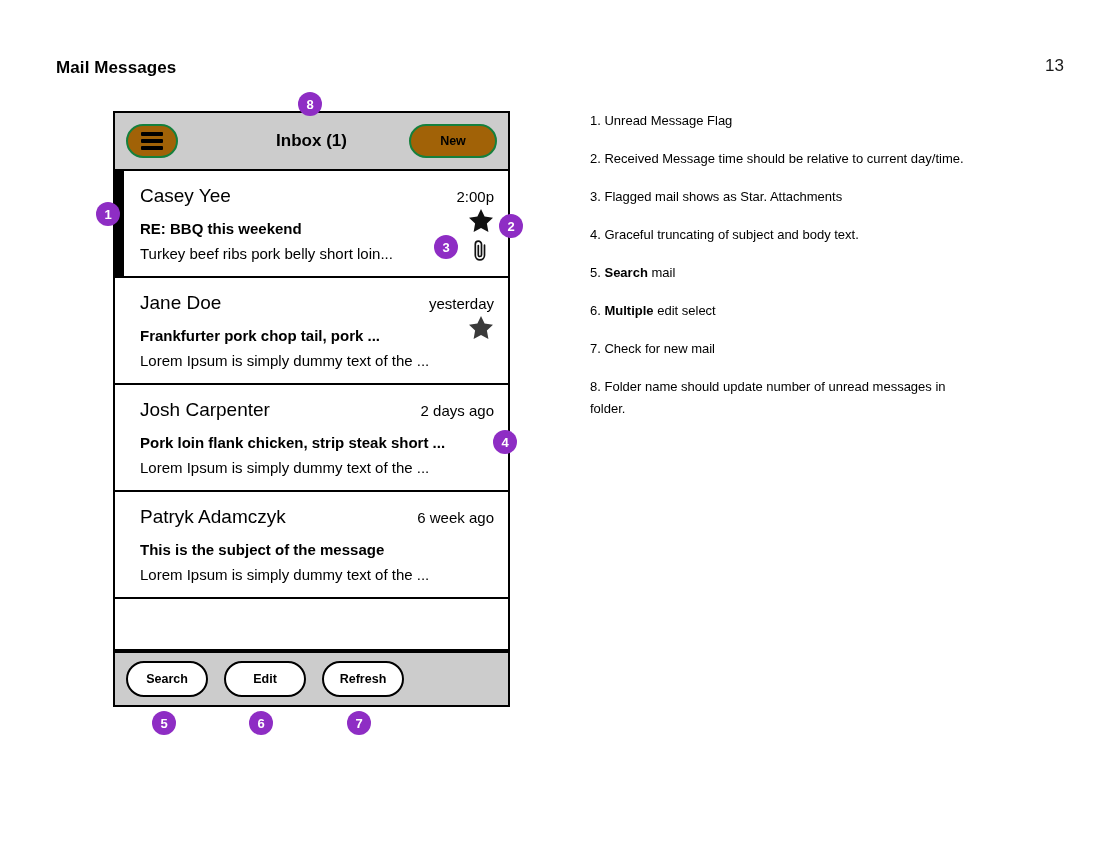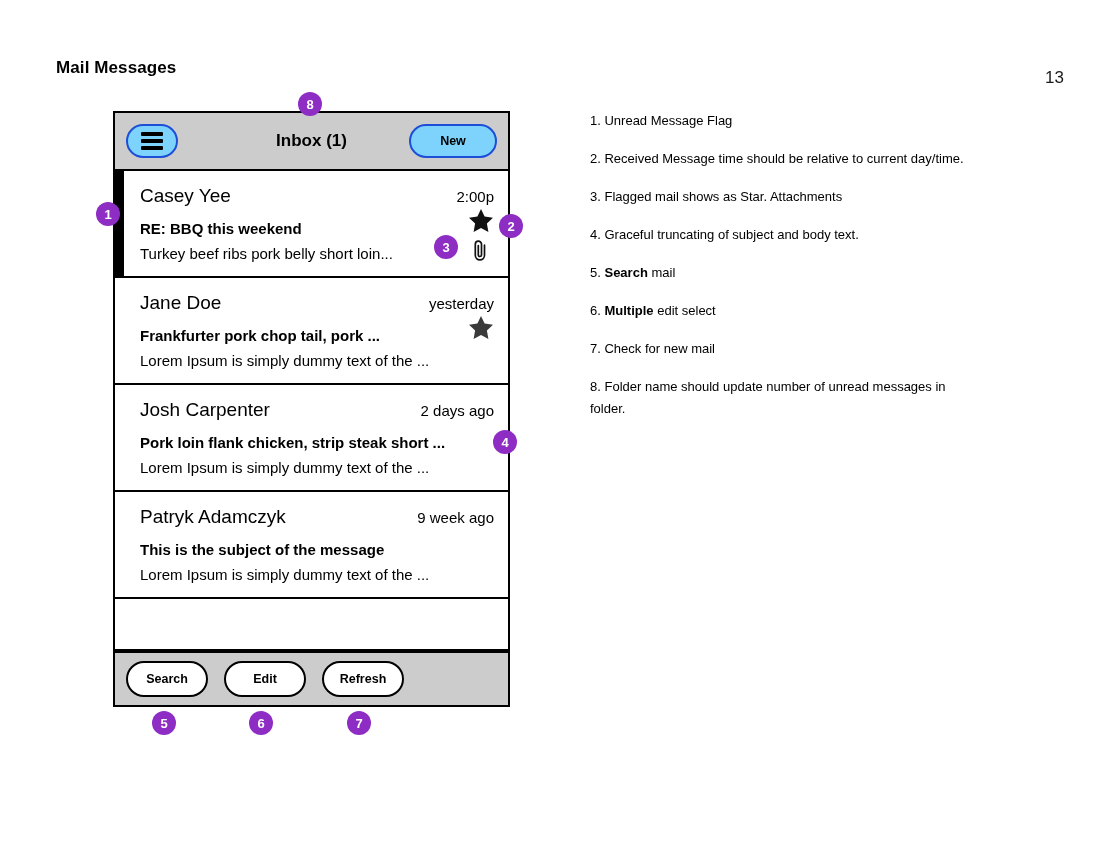--- a/index.html
+++ b/index.html
@@ -21,21 +21,21 @@
     position: absolute;
     left: 56px;
     top: 58px;
     font-size: 17px;
     font-weight: bold;
     letter-spacing: .1px;
   }
   .page-number {
     position: absolute;
     right: 36px;
-    top: 68px;
+    top: 56px;
     font-size: 17px;
     color: #1a1a1a;
   }
 
   
   .device {
     position: absolute;
     left: 113px;
     top: 111px;
     width: 397px;
@@ -60,22 +60,22 @@
   }
   .nav-title {
     position: absolute;
     left: 0; right: 0;
     text-align: center;
     font-size: 17px;
     font-weight: bold;
     pointer-events: none;
   }
   .pill {
-    background: #7dd3fc;
-    border: 2px solid #1d4ed8;
+    background: #a16207;
+    border: 2px solid #15803d;
     border-radius: 18px;
     height: 34px;
     display: flex;
     align-items: center;
     justify-content: center;
     font-size: 12.5px;
     font-weight: bold;
     box-sizing: border-box;
     z-index: 2;
   }
@@ -290,21 +290,21 @@
         <div class="sender">Josh Carpenter</div>
         <div class="time">2 days ago</div>
       </div>
       <div class="subject">Pork loin flank chicken, strip steak short ...</div>
       <div class="preview">Lorem Ipsum is simply dummy text of the ...</div>
     </div>
 
     <div class="msg">
       <div class="row-top">
         <div class="sender">Patryk Adamczyk</div>
-        <div class="time">9 week ago</div>
+        <div class="time">6 week ago</div>
       </div>
       <div class="subject">This is the subject of the message</div>
       <div class="preview">Lorem Ipsum is simply dummy text of the ...</div>
     </div>
 
     <div class="msg blank"></div>
 
   </div>
 
   <div class="toolbar">

